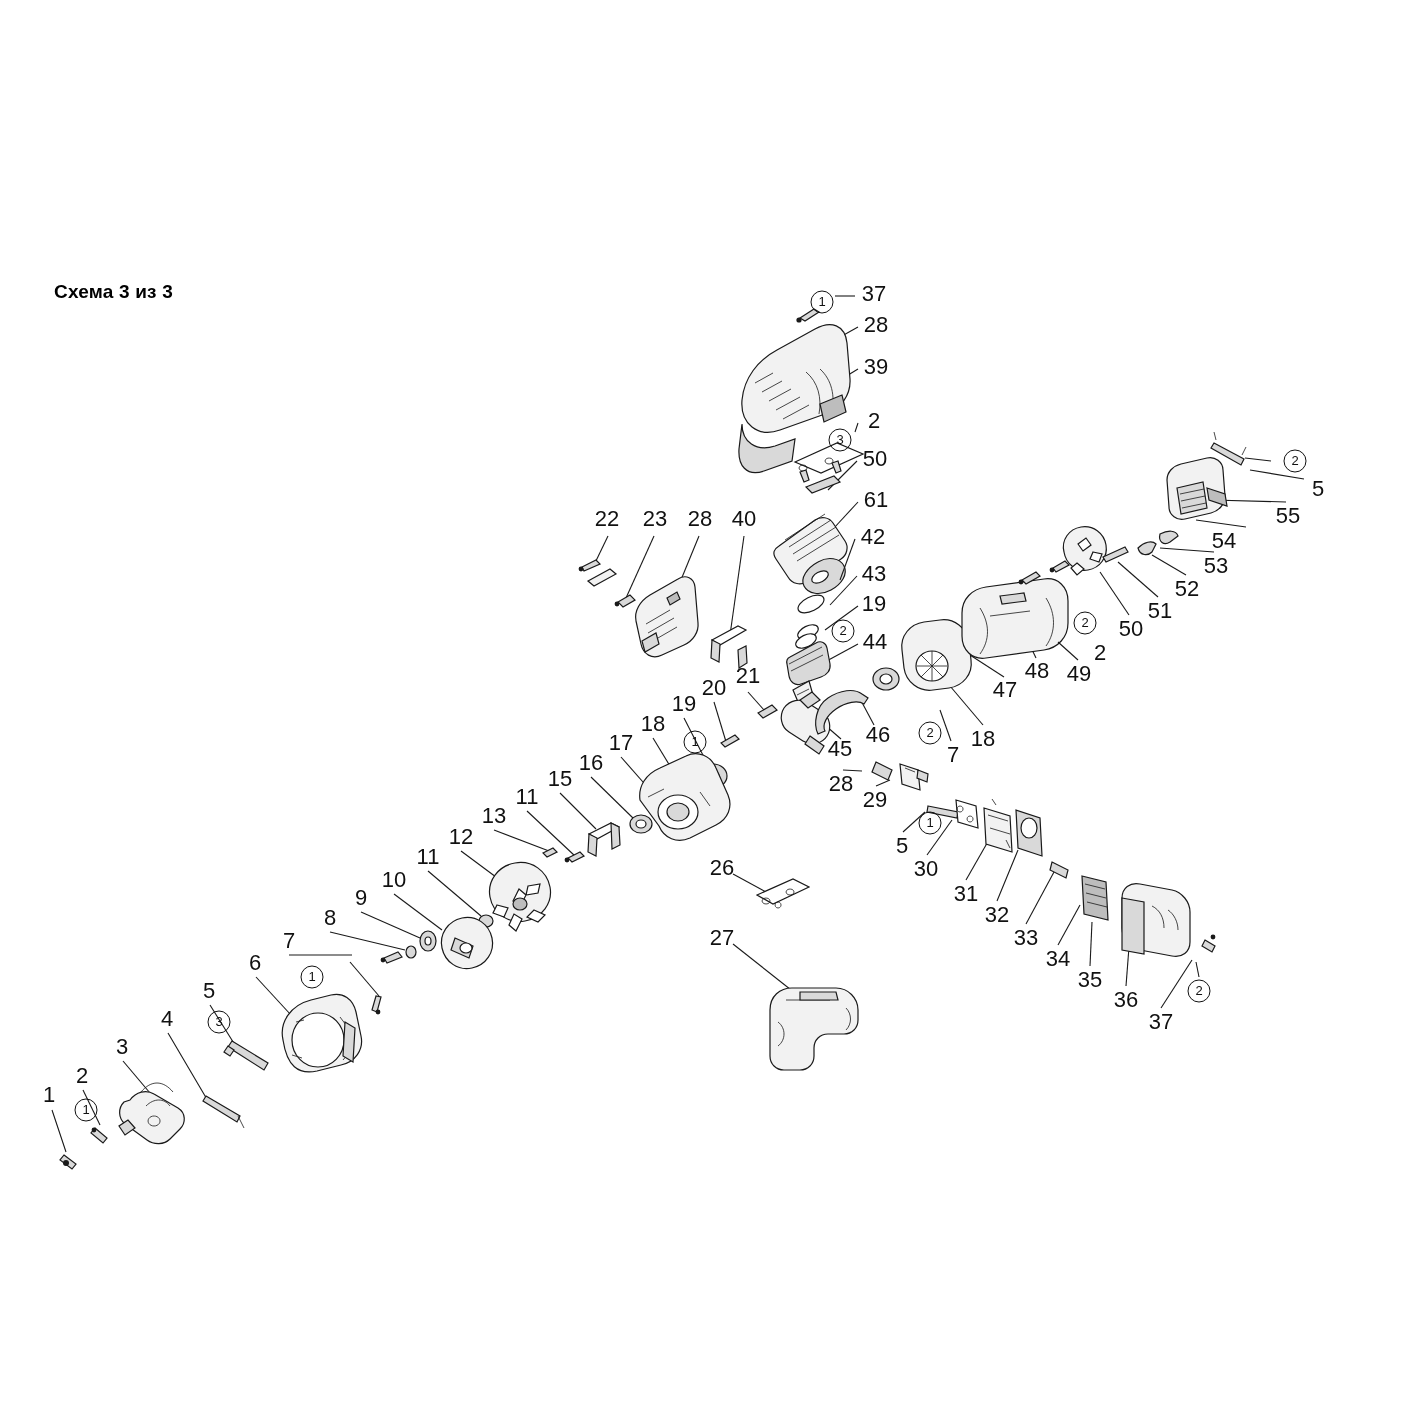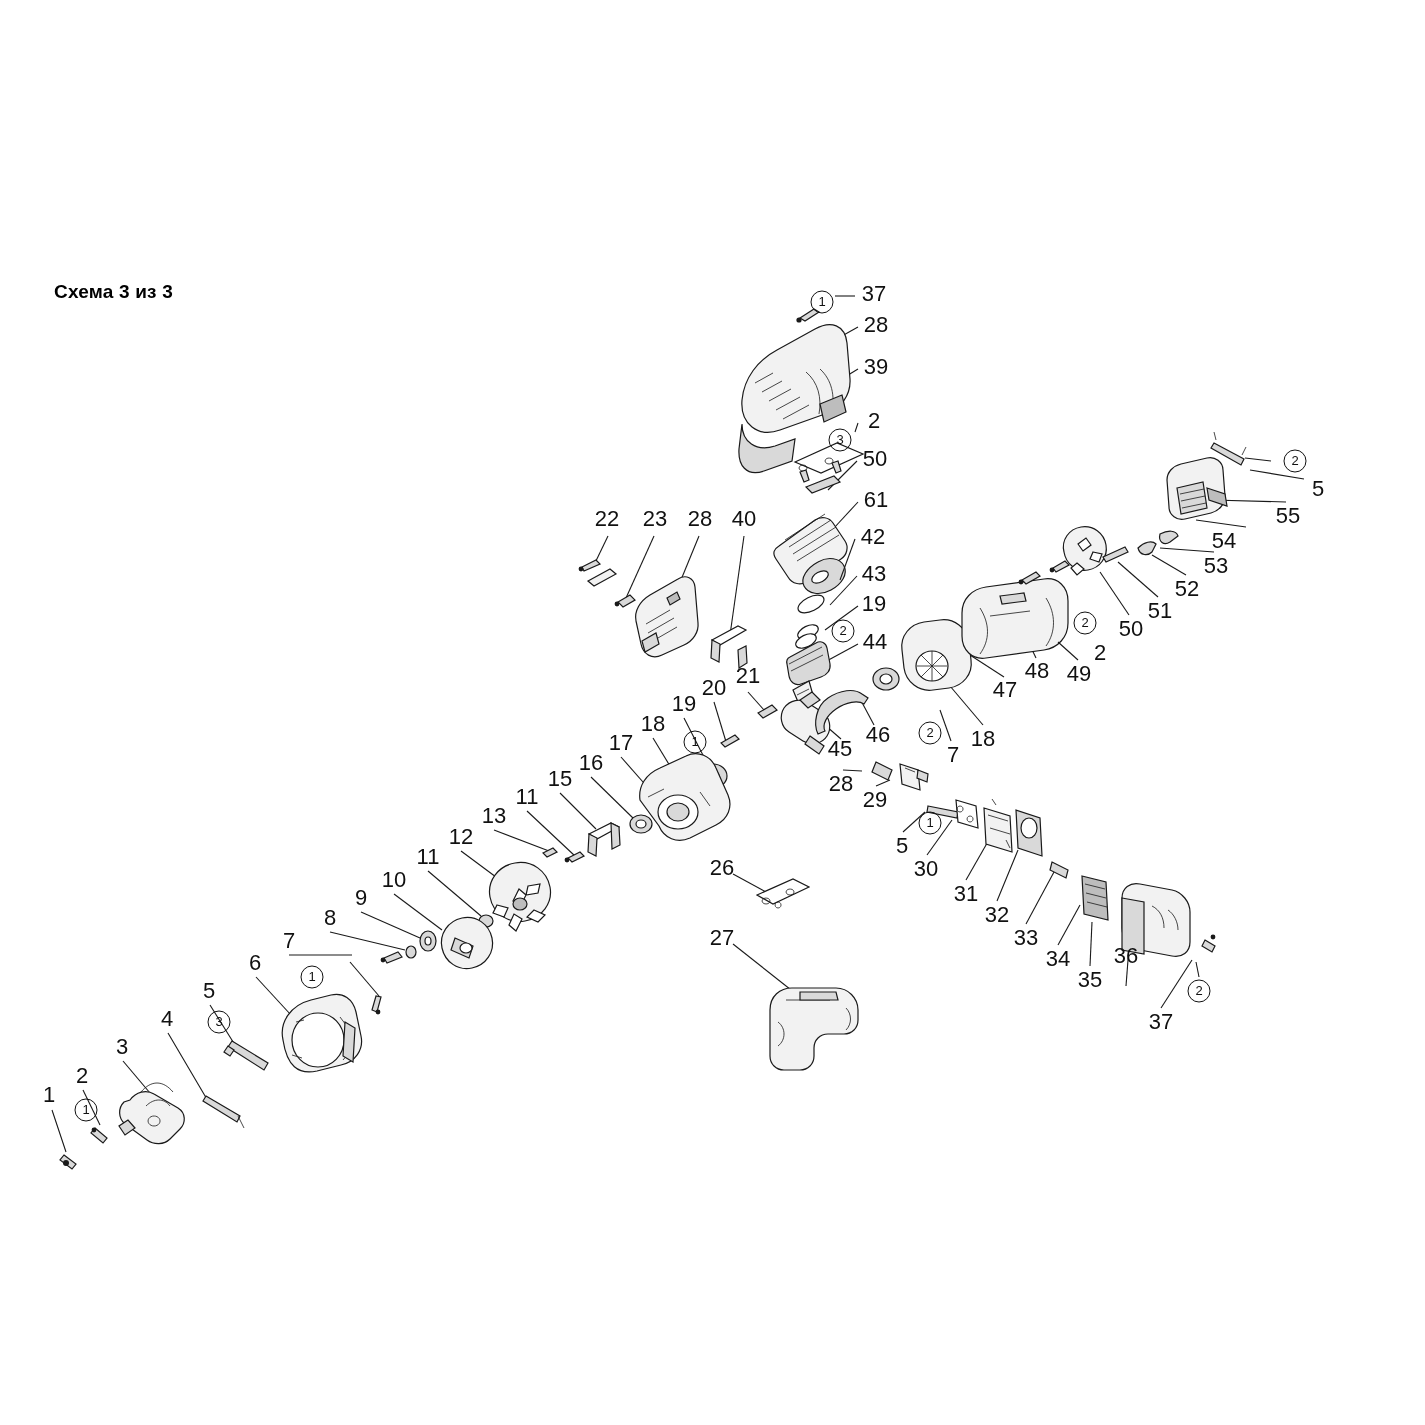--- a/index.html
+++ b/index.html
@@ -393,21 +393,21 @@
 
   <div class="callout" style="left:841px; top:784px">28</div>
   <div class="callout" style="left:875px; top:800px">29</div>
   <div class="callout" style="left:902px; top:846px">5</div>
   <div class="callout" style="left:926px; top:869px">30</div>
   <div class="callout" style="left:966px; top:894px">31</div>
   <div class="callout" style="left:997px; top:915px">32</div>
   <div class="callout" style="left:1026px; top:938px">33</div>
   <div class="callout" style="left:1058px; top:959px">34</div>
   <div class="callout" style="left:1090px; top:980px">35</div>
-  <div class="callout" style="left:1126px; top:956px">36</div>
+  <div class="callout" style="left:1126px; top:1000px">36</div>
   <div class="callout" style="left:1161px; top:1022px">37</div>
 
   <div class="callout" style="left:722px; top:868px">26</div>
   <div class="callout" style="left:722px; top:938px">27</div>
 
   <div class="circled" style="left:822px; top:302px">1</div>
   <div class="circled" style="left:840px; top:440px">3</div>
   <div class="circled" style="left:843px; top:631px">2</div>
   <div class="circled" style="left:930px; top:733px">2</div>
   <div class="circled" style="left:695px; top:742px">1</div>

